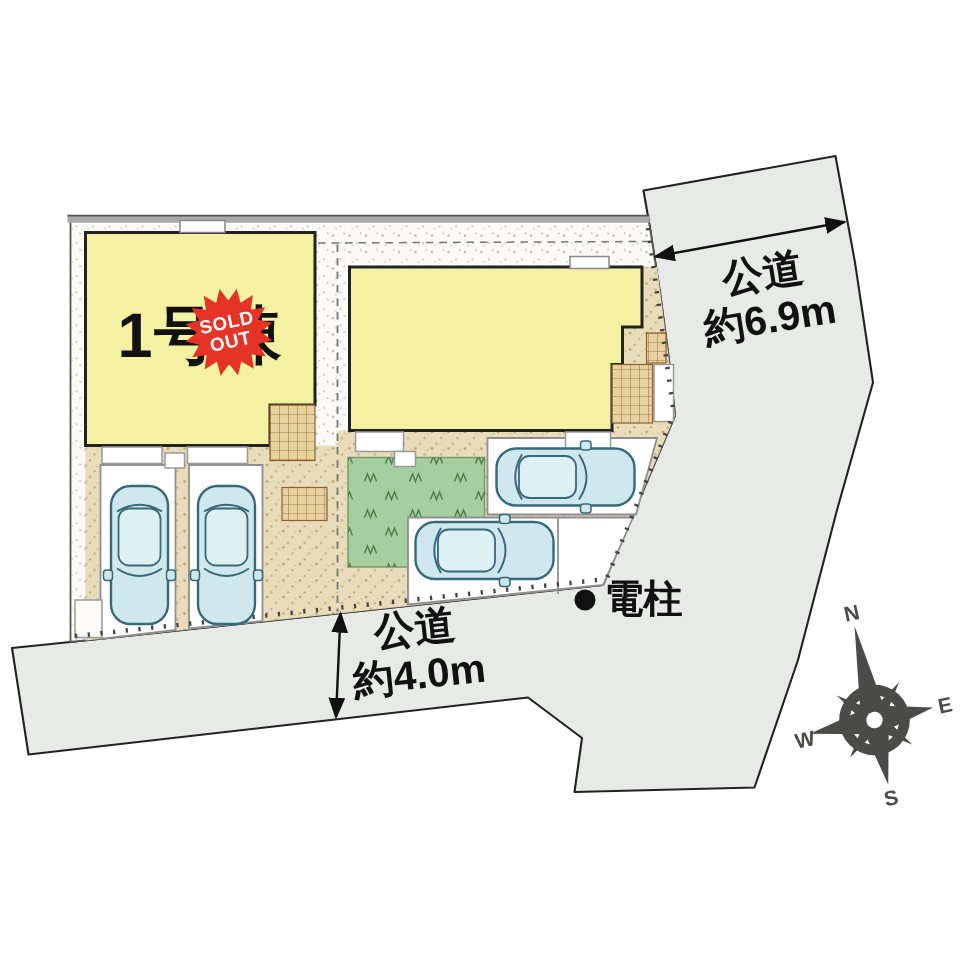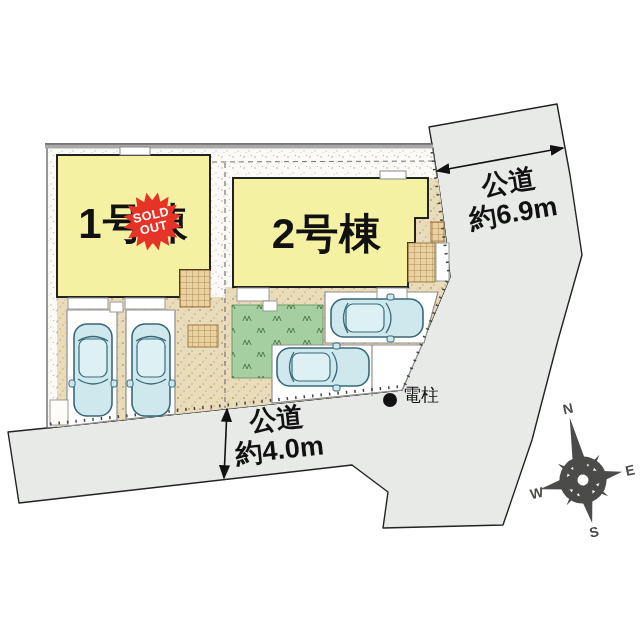--- a/index.html
+++ b/index.html
@@ -3,21 +3,21 @@
 <meta charset="utf-8">
 <title>site plan</title>
 <style>
   html,body{margin:0;padding:0;background:#fff;}
   .canvas{position:relative;width:640px;height:640px;background:#ffffff;overflow:hidden;
           font-family:"Liberation Sans",sans-serif;color:#111;}
   .canvas svg.scene{position:absolute;left:0;top:0;}
   .lbl{position:absolute;text-align:center;line-height:1.05;white-space:nowrap;}
   .bldg-lbl{font-size:42px;font-weight:700;letter-spacing:1px;}
   .road-lbl{font-size:27px;font-weight:600;line-height:1.15;}
-  .pole-lbl{font-size:18px;font-weight:400;}
+  .pole-lbl{font-size:26px;font-weight:700;}
   .rot-r{transform:rotate(-9deg);}
   .rot-b{transform:rotate(-6deg);}
   .sold-badge{position:absolute;left:123px;top:192px;width:59px;height:59px;
     transform:rotate(-12deg);display:flex;align-items:center;justify-content:center;
     clip-path:polygon(50% 0%,57% 14.7%,69.1% 3.8%,70% 20.1%,85.4% 14.6%,79.9% 30%,96.2% 30.9%,85.3% 43%,100% 50%,85.3% 57%,96.2% 69.1%,79.9% 70%,85.4% 85.4%,70% 79.9%,69.1% 96.2%,57% 85.3%,50% 100%,43% 85.3%,30.9% 96.2%,30% 79.9%,14.6% 85.4%,20.1% 70%,3.8% 69.1%,14.7% 57%,0% 50%,14.7% 43%,3.8% 30.9%,20.1% 30%,14.6% 14.6%,30% 20.1%,30.9% 3.8%,43% 14.7%);}
   .sold-badge-inner{color:#fff;font-size:12.5px;font-weight:800;line-height:1.0;
     text-align:center;letter-spacing:0.5px;}
   svg text.compass-letter{font-family:"Liberation Sans",sans-serif;font-size:14px;font-weight:700;}
 </style>
 </head>
@@ -131,21 +131,20 @@
     <path d="M0,-64 L8,-8 L40,0 L8,8 L0,44 L-8,8 L-44,0 L-8,-8 Z" fill="#4b4b49"></path>
     <circle r="5.5" fill="#fff"></circle>
     <text class="compass-letter" x="0" y="-68" text-anchor="middle" fill="#4b4b49">N</text>
     <text class="compass-letter" x="48" y="5" text-anchor="middle" fill="#4b4b49">E</text>
     <text class="compass-letter" x="0" y="58" text-anchor="middle" fill="#4b4b49">S</text>
     <text class="compass-letter" x="-48" y="8" text-anchor="middle" fill="#4b4b49">W</text>
   </g>
 </svg>
 
 <div class="lbl bldg-lbl" style="left:61px;top:202px;width:145px;">1号棟</div>
-<div class="lbl bldg-lbl" style="left:247px;top:212px;width:160px;">2号棟</div>
 
 <div class="sold-badge" style="background:#e63327;">
   <div class="sold-badge-inner">
     <div>SOLD</div>
     <div>OUT</div>
   </div>
 </div>
 
 <div class="lbl road-lbl rot-r" style="left:451px;top:167px;width:120px;">
   <div>公道</div>

